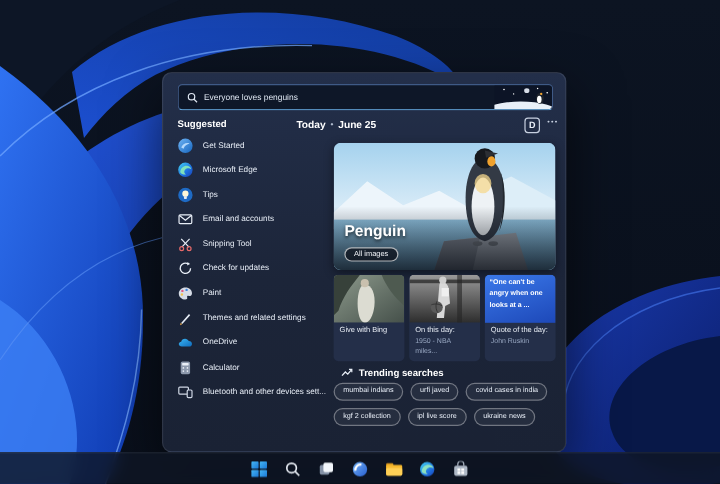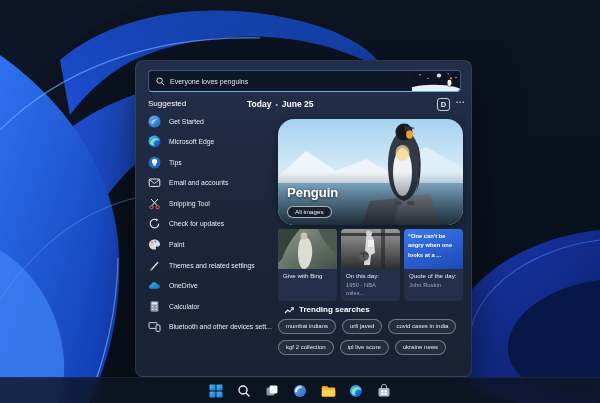--- a/index.html
+++ b/index.html
@@ -13,39 +13,39 @@
     border:1px solid rgba(255,255,255,.09);border-radius:8px;
     box-shadow:0 18px 45px rgba(0,0,0,.6);}
 
   .searchbar{position:absolute;left:12px;top:9px;width:313px;height:22px;
     background:#0e1728;border:1px solid #3f5a86;border-bottom-color:#6ab0e8;
     border-radius:4px;display:flex;align-items:center;overflow:hidden;}
   .searchbar .mag{margin:0 5px 0 7px;flex:none;}
   .search-text{font-size:7px;color:#dfe7f2;white-space:nowrap;}
   .search-art{margin-left:auto;width:48px;height:100%;position:relative;flex:none;}
 
-  .col-head{position:absolute;font-size:8px;font-weight:normal;color:#fff;}
+  .col-head{position:absolute;font-size:8px;font-weight:bold;color:#fff;}
 
   
   .suggested{position:absolute;left:12px;top:53px;width:125px;}
   .sg-item{display:flex;align-items:center;height:14px;margin-bottom:6.6px;cursor:default;}
   .sg-item .ic{width:13px;height:13px;flex:none;margin-right:8px;}
   .sg-label{font-size:6.8px;color:#e8eef7;white-space:nowrap;}
 
   
   .today-row{position:absolute;left:111px;top:38px;display:flex;align-items:center;gap:4px;}
   .today-row span{font-size:8.5px;font-weight:bold;color:#fff;}
   .today-row .sep{color:#aebacd;font-size:7px;}
   .profile-badge{position:absolute;left:301px;top:37px;width:13px;height:13px;
     border:1px solid #c7d0e0;border-radius:3px;color:#e8eef7;font-size:7.5px;font-weight:bold;
     display:flex;align-items:center;justify-content:center;}
   .more-btn{position:absolute;left:320px;top:38px;color:#c7d0e0;font-size:6px;letter-spacing:1px;}
 
   
-  .hero{position:absolute;left:142px;top:58px;width:185px;height:106px;border-radius:16px;
+  .hero{position:absolute;left:142px;top:58px;width:185px;height:106px;border-radius:6px;
     overflow:hidden;box-shadow:0 2px 8px rgba(0,0,0,.4);}
   .hero svg{position:absolute;inset:0;}
   .hero-shade{position:absolute;inset:0;background:linear-gradient(180deg,rgba(0,0,0,0) 50%,rgba(8,12,20,.78) 100%);}
   .hero-title{position:absolute;left:9px;bottom:25px;font-size:13px;font-weight:bold;color:#fff;
     text-shadow:0 1px 3px rgba(0,0,0,.7);}
   .all-images{position:absolute;left:9px;bottom:7px;font-size:6.2px;color:#f2f5fa;
     background:rgba(14,19,30,.78);border:1px solid rgba(255,255,255,.65);border-radius:8px;
     padding:2px 7px;line-height:1;}
 
   
@@ -53,21 +53,21 @@
   .card{width:59px;border-radius:4px;overflow:hidden;background:#242f49;}
   .card-img{height:40px;position:relative;overflow:hidden;}
   .card-img svg{display:block;}
   .quote-img{height:40px;background:linear-gradient(160deg,#3b79ea,#1d48b8);
     padding:3px 4px;font-size:5.8px;line-height:1.6;color:#fff;font-weight:bold;}
   .card-cap{padding:3px 5px 4px;}
   .card-title{font-size:6.2px;color:#e9eef6;line-height:1.4;}
   .card-sub{font-size:5.8px;color:#97a6c0;line-height:1.4;}
 
   
-  .trend-head{position:absolute;left:148px;top:244px;display:flex;align-items:flex-start;gap:5px;}
+  .trend-head{position:absolute;left:148px;top:244px;display:flex;align-items:center;gap:5px;}
   .trend-head .tx{font-size:8px;font-weight:bold;color:#fff;}
   .pills{position:absolute;left:142px;top:258px;width:190px;display:flex;flex-wrap:wrap;gap:6px 6px;}
   .pill{height:15px;line-height:13px;padding:0 7px;border-radius:8px;font-size:6px;color:#e8eef7;
     border:1px solid rgba(255,255,255,.35);background:rgba(255,255,255,.05);white-space:nowrap;}
 
   
   .taskbar{position:absolute;left:0;right:0;bottom:0;height:26px;z-index:3;
     background:rgba(15,22,36,.82);border-top:1px solid rgba(255,255,255,.05);
     display:flex;align-items:center;justify-content:center;gap:12px;backdrop-filter:blur(6px);}
   .tb-icon{width:16px;height:16px;display:flex;align-items:center;justify-content:center;}

